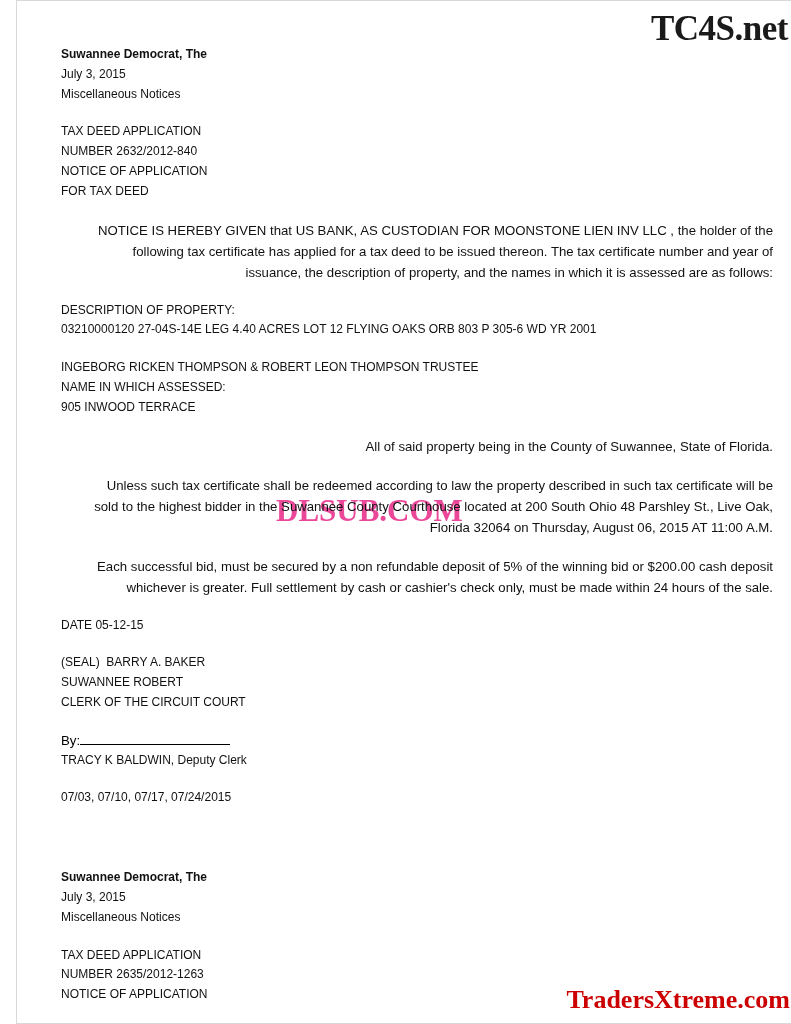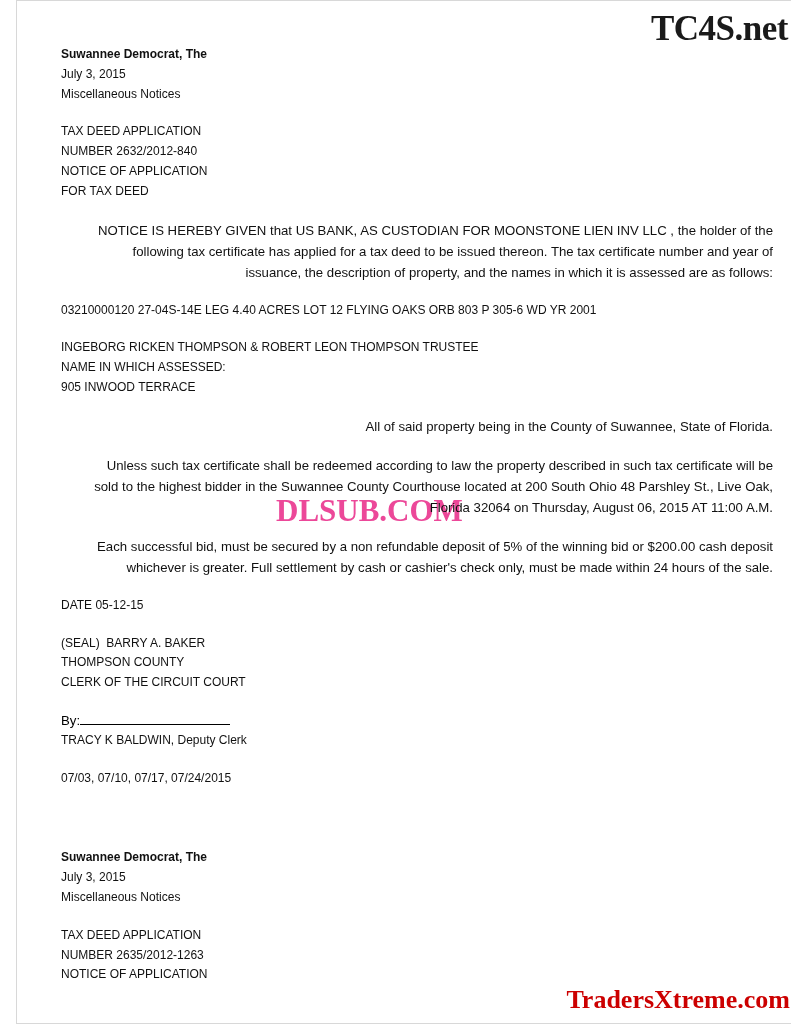--- a/index.html
+++ b/index.html
@@ -117,20 +117,21 @@
       <div class="line">NUMBER 2632/2012-840</div>
       <div class="line">NOTICE OF APPLICATION</div>
       <div class="line">FOR TAX DEED</div>
     </div>
 
     <div class="block">
       <div class="para">NOTICE IS HEREBY GIVEN that US BANK, AS CUSTODIAN FOR MOONSTONE LIEN INV LLC , the holder of the following tax certificate has applied for a tax deed to be issued thereon. The tax certificate number and year of issuance, the description of property, and the names in which it is assessed are as follows:</div>
     </div>
 
     <div class="block">
+      <div class="line">DESCRIPTION OF PROPERTY:</div>
       <div class="line">03210000120 27-04S-14E LEG 4.40 ACRES LOT 12 FLYING OAKS ORB 803 P 305-6 WD YR 2001</div>
     </div>
 
     <div class="block">
       <div class="line">INGEBORG RICKEN THOMPSON &amp; ROBERT LEON THOMPSON TRUSTEE</div>
       <div class="line">NAME IN WHICH ASSESSED:</div>
       <div class="line">905 INWOOD TERRACE</div>
     </div>
 
     <div class="block">
@@ -144,21 +145,21 @@
     <div class="block">
       <div class="para">Each successful bid, must be secured by a non refundable deposit of 5% of the winning bid or $200.00 cash deposit whichever is greater. Full settlement by cash or cashier's check only, must be made within 24 hours of the sale.</div>
     </div>
 
     <div class="block">
       <div class="line">DATE 05-12-15</div>
     </div>
 
     <div class="block">
       <div class="line">(SEAL)  BARRY A. BAKER</div>
-      <div class="line">THOMPSON COUNTY</div>
+      <div class="line">SUWANNEE ROBERT</div>
       <div class="line">CLERK OF THE CIRCUIT COURT</div>
     </div>
 
     <div class="block">
       <div class="sig-line"><span>By:</span><span class="underline-blank"></span></div>
       <div class="line">TRACY K BALDWIN, Deputy Clerk</div>
     </div>
 
     <div class="block">
       <div class="line">07/03, 07/10, 07/17, 07/24/2015</div>

